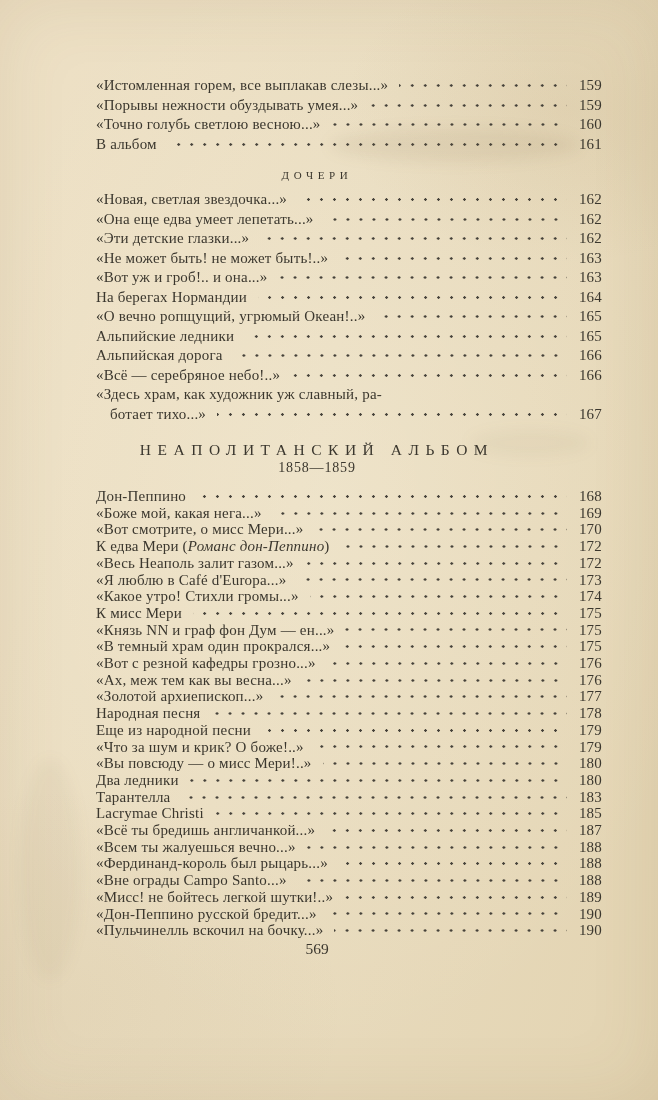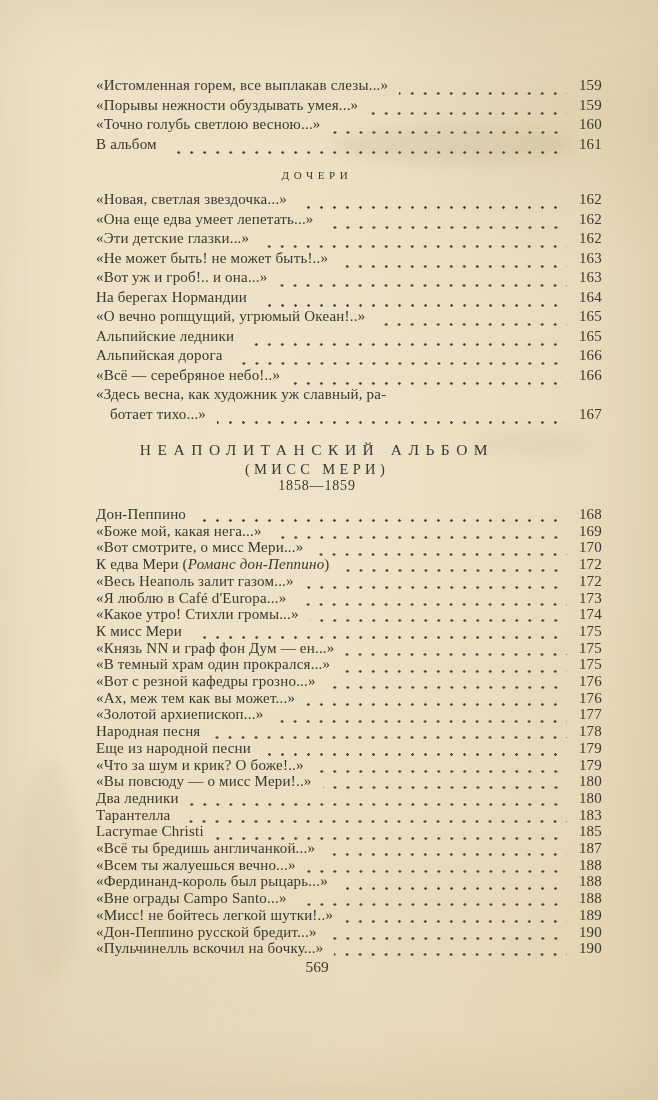--- a/index.html
+++ b/index.html
@@ -20,21 +20,21 @@
     position:absolute; inset:0;
     padding:76px 56px 0 96px;
     box-shadow: inset 0 0 70px rgba(120,90,40,0.12);
   }
   .stain { position:absolute; pointer-events:none; border-radius:50%; filter:blur(7px); }
   .stain-1 { top:128px; left:330px; width:250px; height:34px; background:rgba(120,95,55,0.08); }
   .stain-2 { top:430px; left:470px; width:120px; height:26px; background:rgba(120,95,55,0.05); }
   .stain-3 { top:760px; left:20px;  width:60px;  height:220px; background:rgba(120,95,55,0.05); }
 
   .toc-row {
-    display:flex; align-items:flex-end;
+    display:flex; align-items:center;
     font-size:15px; line-height:19.5px; letter-spacing:0.2px;
     white-space:nowrap;
   }
   .toc-section:last-child .toc-row { line-height:16.7px; }
   .toc-row .title { flex:0 0 auto; }
   .toc-row .title em { font-style:italic; }
   .toc-row.cont .title { padding-left:14px; }
   .leader {
     flex:1 1 auto;
     height:4px;
@@ -143,31 +143,30 @@
           <span class="title">Альпийская дорога</span>
           <span class="leader"></span>
           <span class="pagenum">166</span>
         </div>
         <div class="toc-row">
           <span class="title">«Всё — серебряное небо!..»</span>
           <span class="leader"></span>
           <span class="pagenum">166</span>
         </div>
         <div class="toc-row">
-          <span class="title">«Здесь весна, как художник уж славный, ра-</span>
+          <span class="title">«Здесь храм, как художник уж славный, ра-</span>
         </div>
         <div class="toc-row cont">
           <span class="title">ботает тихо...»</span>
           <span class="leader"></span>
           <span class="pagenum">167</span>
         </div>
       </section>
       <section class="toc-section titled">
         <div class="heading h0">НЕАПОЛИТАНСКИЙ АЛЬБОМ</div>
-        <div class="heading h1">(МИСС МЕРИ)</div>
         <div class="heading h2">1858—1859</div>
         <div class="toc-row">
           <span class="title">Дон-Пеппино</span>
           <span class="leader"></span>
           <span class="pagenum">168</span>
         </div>
         <div class="toc-row">
           <span class="title">«Боже мой, какая нега...»</span>
           <span class="leader"></span>
           <span class="pagenum">169</span>
@@ -211,21 +210,21 @@
           <span class="title">«В темный храм один прокрался...»</span>
           <span class="leader"></span>
           <span class="pagenum">175</span>
         </div>
         <div class="toc-row">
           <span class="title">«Вот с резной кафедры грозно...»</span>
           <span class="leader"></span>
           <span class="pagenum">176</span>
         </div>
         <div class="toc-row">
-          <span class="title">«Ах, меж тем как вы может...»</span>
+          <span class="title">«Ах, меж тем как вы весна...»</span>
           <span class="leader"></span>
           <span class="pagenum">176</span>
         </div>
         <div class="toc-row">
           <span class="title">«Золотой архиепископ...»</span>
           <span class="leader"></span>
           <span class="pagenum">177</span>
         </div>
         <div class="toc-row">
           <span class="title">Народная песня</span>

